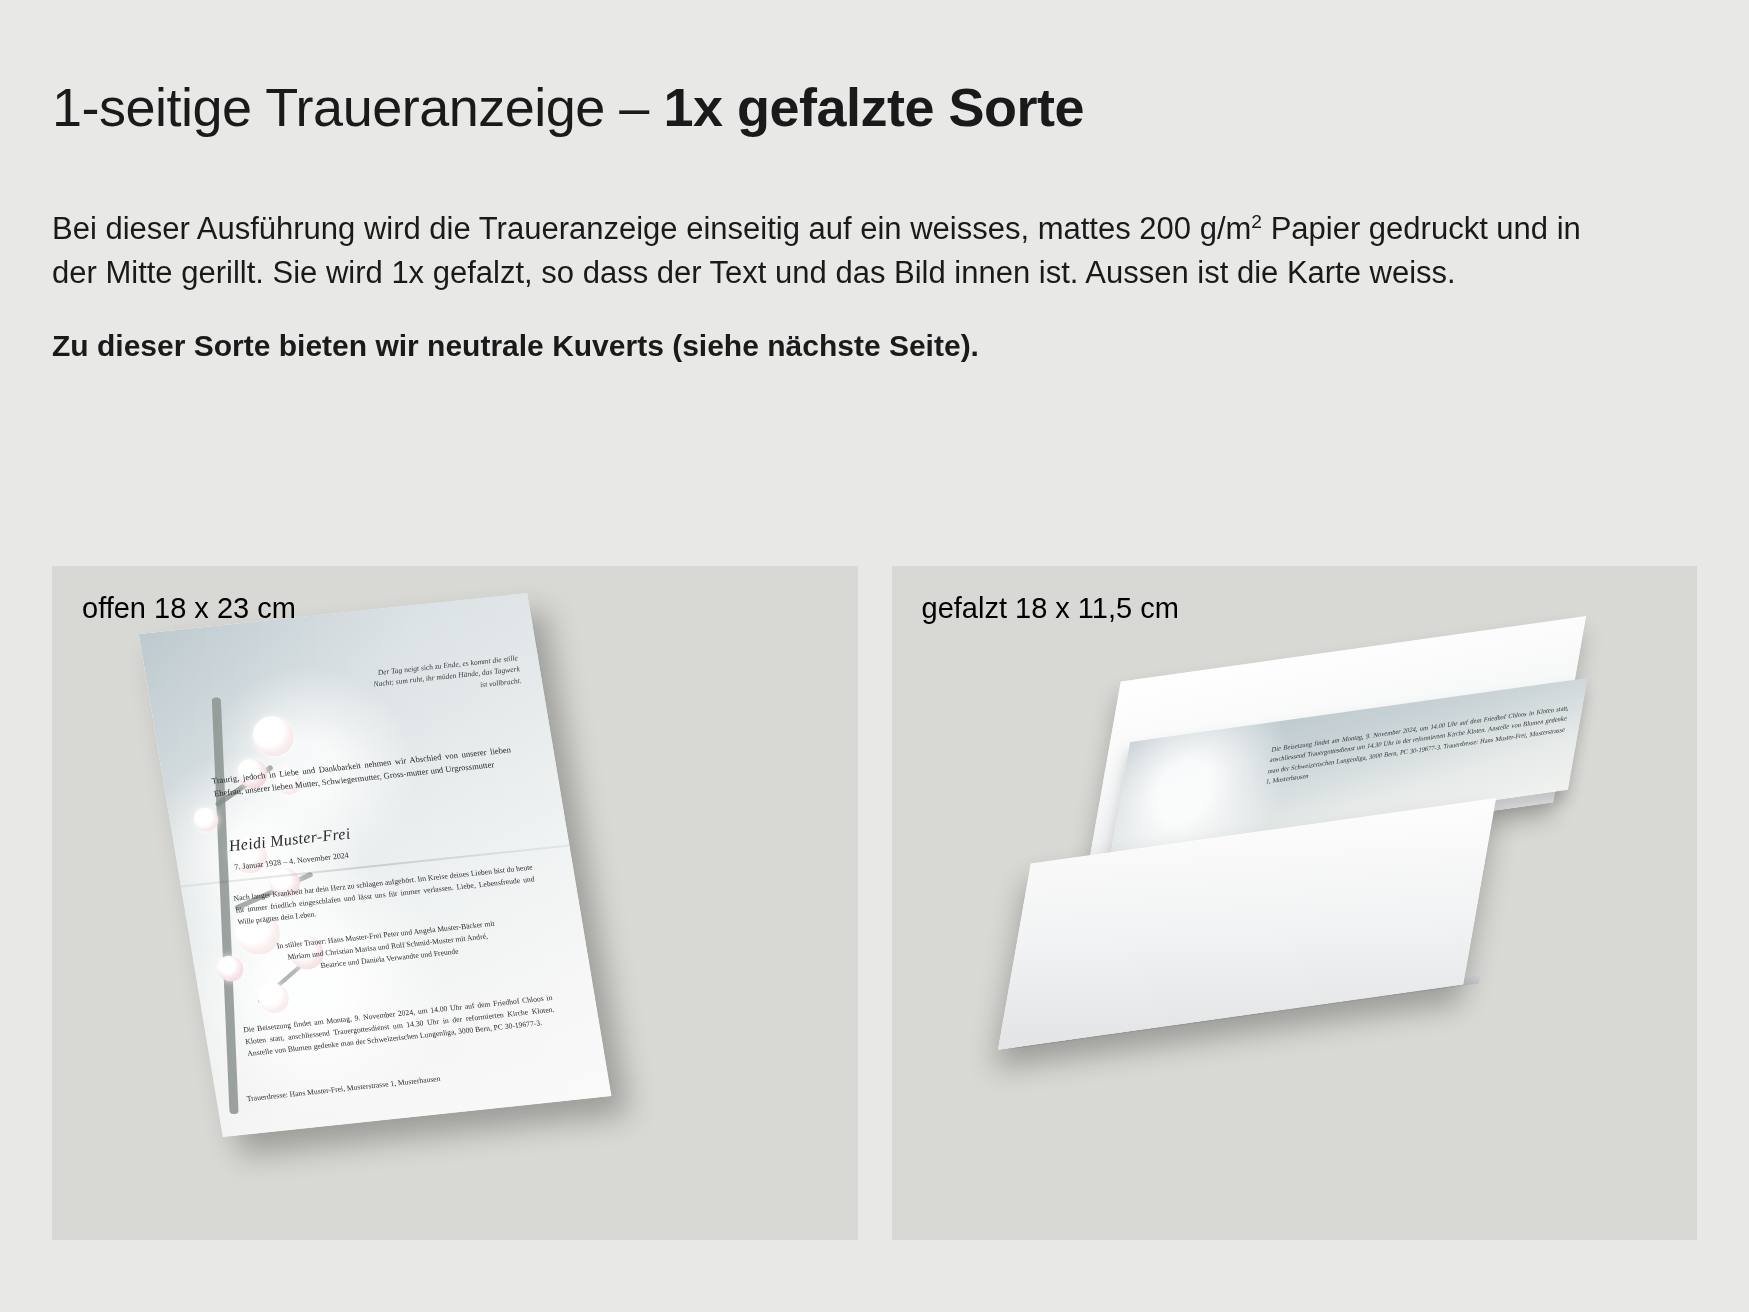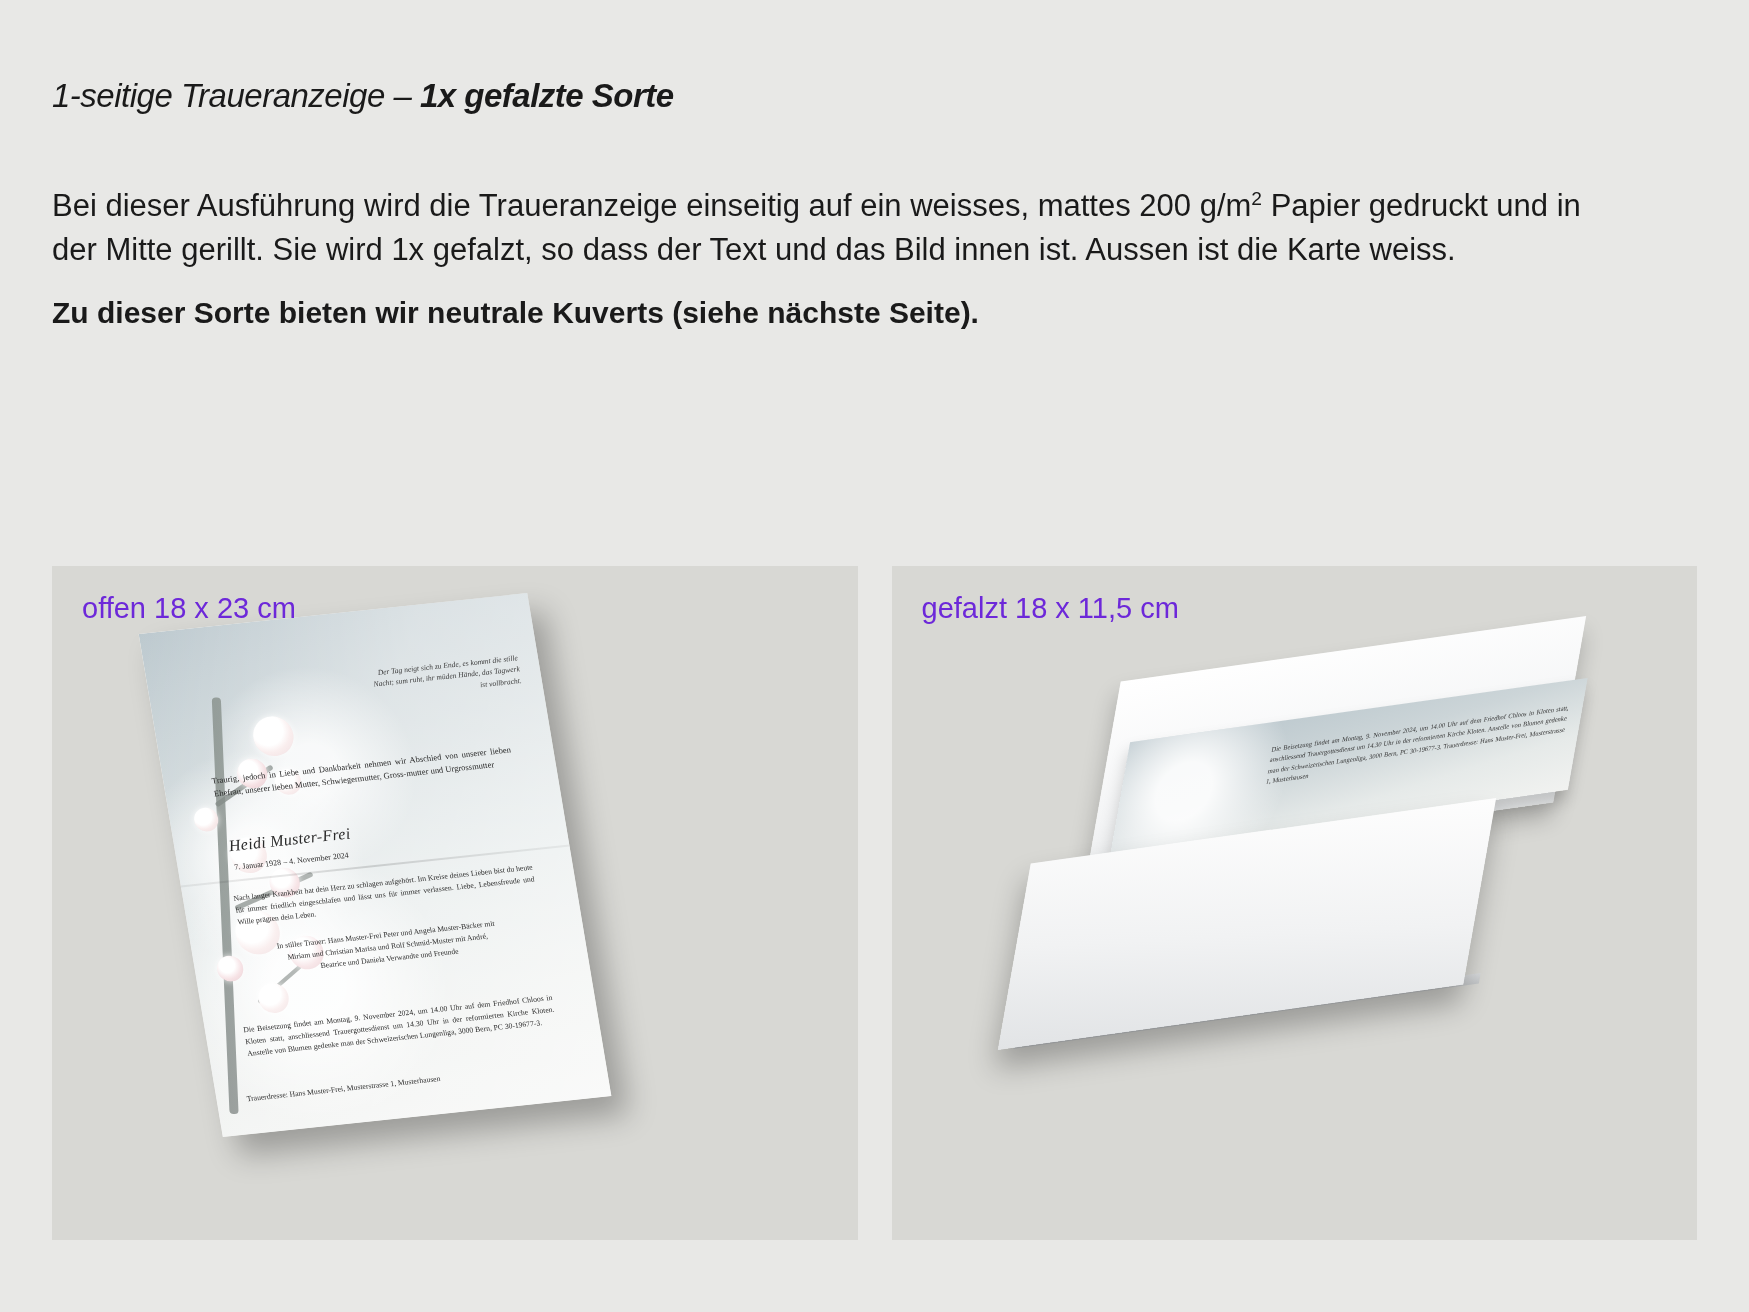--- a/index.html
+++ b/index.html
@@ -17,26 +17,25 @@
   }
 
   .page {
     position: absolute;
     inset: 0;
     padding: 60px 52px 0 52px;
     box-sizing: border-box;
   }
 
   .title {
-    font-size: 33px;
+    font-size: 54px;
     line-height: 1.1;
     letter-spacing: -0.5px;
     margin: 18px 0 0 0;
     font-weight: 400;
-    font-style: italic;
   }
   .title .bold {
     font-weight: 700;
   }
 
   .intro {
     font-size: 31px;
     line-height: 1.42;
     margin: 70px 0 8px 0;
     max-width: 1560px;
@@ -44,21 +43,21 @@
   }
   .intro sup {
     font-size: 0.62em;
     vertical-align: super;
     line-height: 0;
   }
 
   .note {
     font-size: 30px;
     font-weight: 700;
-    margin: 24px 0 0 0;
+    margin: 34px 0 0 0;
   }
 
   .panels {
     position: absolute;
     top: 566px;
     left: 52px;
     right: 52px;
     height: 674px;
     display: flex;
     gap: 34px;
@@ -68,21 +67,21 @@
     position: relative;
     background: #d8d8d4;
     flex: 1 1 0;
     overflow: hidden;
   }
   .panel-label {
     position: absolute;
     top: 26px;
     left: 30px;
     font-size: 29px;
-    color: #6d28d9;
+    color: #000000;
     z-index: 5;
   }
 
   
   .open-card-wrap {
     position: absolute;
     left: 0; top: 0; right: 0; bottom: 0;
   }
   .open-card {
     position: absolute;

